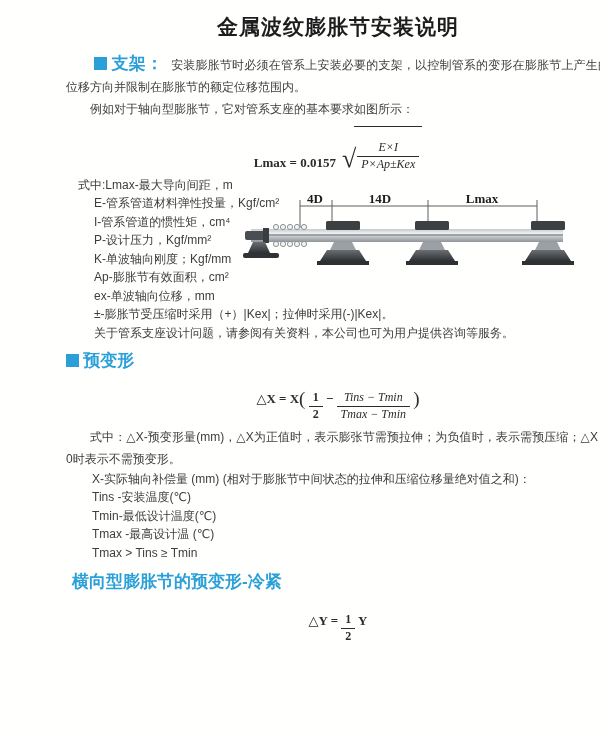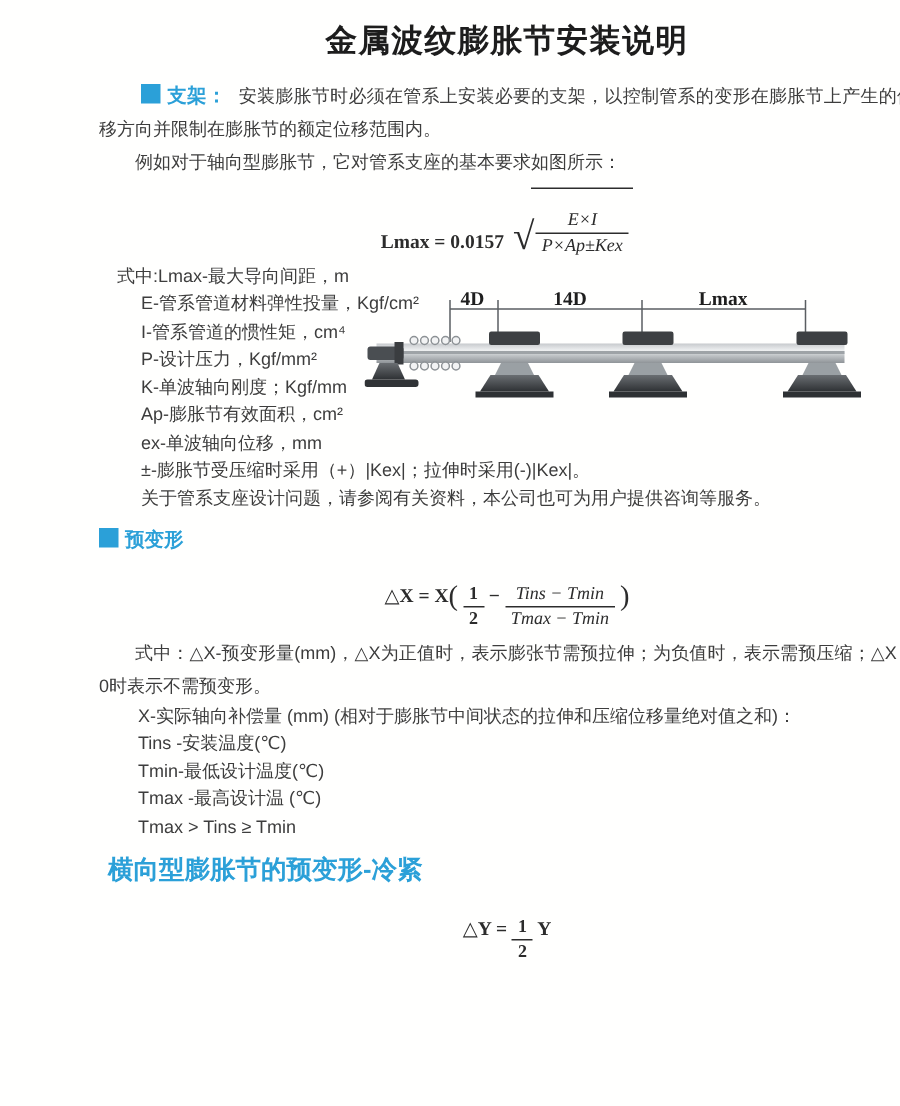--- a/index.html
+++ b/index.html
@@ -11,21 +11,21 @@
   .title{
     margin:0;padding:13px 0 0;text-align:center;
     font-size:21px;font-weight:bold;color:#1d1d1d;letter-spacing:1px;
   }
   .para{font-size:12px;line-height:22px;margin:0 28px;text-align:justify;}
   .indent{text-indent:24px;}
   .sec-marker{
     display:inline-block;width:13px;height:13px;background:#2ba0d8;
     vertical-align:-1px;margin-right:1px;
   }
-  .sec-head{color:#2ba0d8;font-size:13px;font-weight:bold;margin-right:8px;}
+  .sec-head{color:#2ba0d8;font-size:17px;font-weight:bold;margin-right:8px;}
   .support-para{margin-top:12px;text-indent:28px;}
   .formula{
     width:fit-content;margin:6px auto 4px;color:#2c2c2c;
     font-family:"Liberation Serif","DejaVu Serif",serif;
     font-size:13px;font-weight:bold;white-space:nowrap;
   }
   .frac{display:inline-block;vertical-align:middle;text-align:center;line-height:1.15;font-size:12px;margin-top:12px;}
   .frac .num{display:block;border-bottom:1px solid #2c2c2c;padding:0 4px 1px;}
   .frac .den{display:block;padding:1px 4px 0;}
   .sqrt{display:inline-flex;align-items:stretch;margin-left:6px;}

